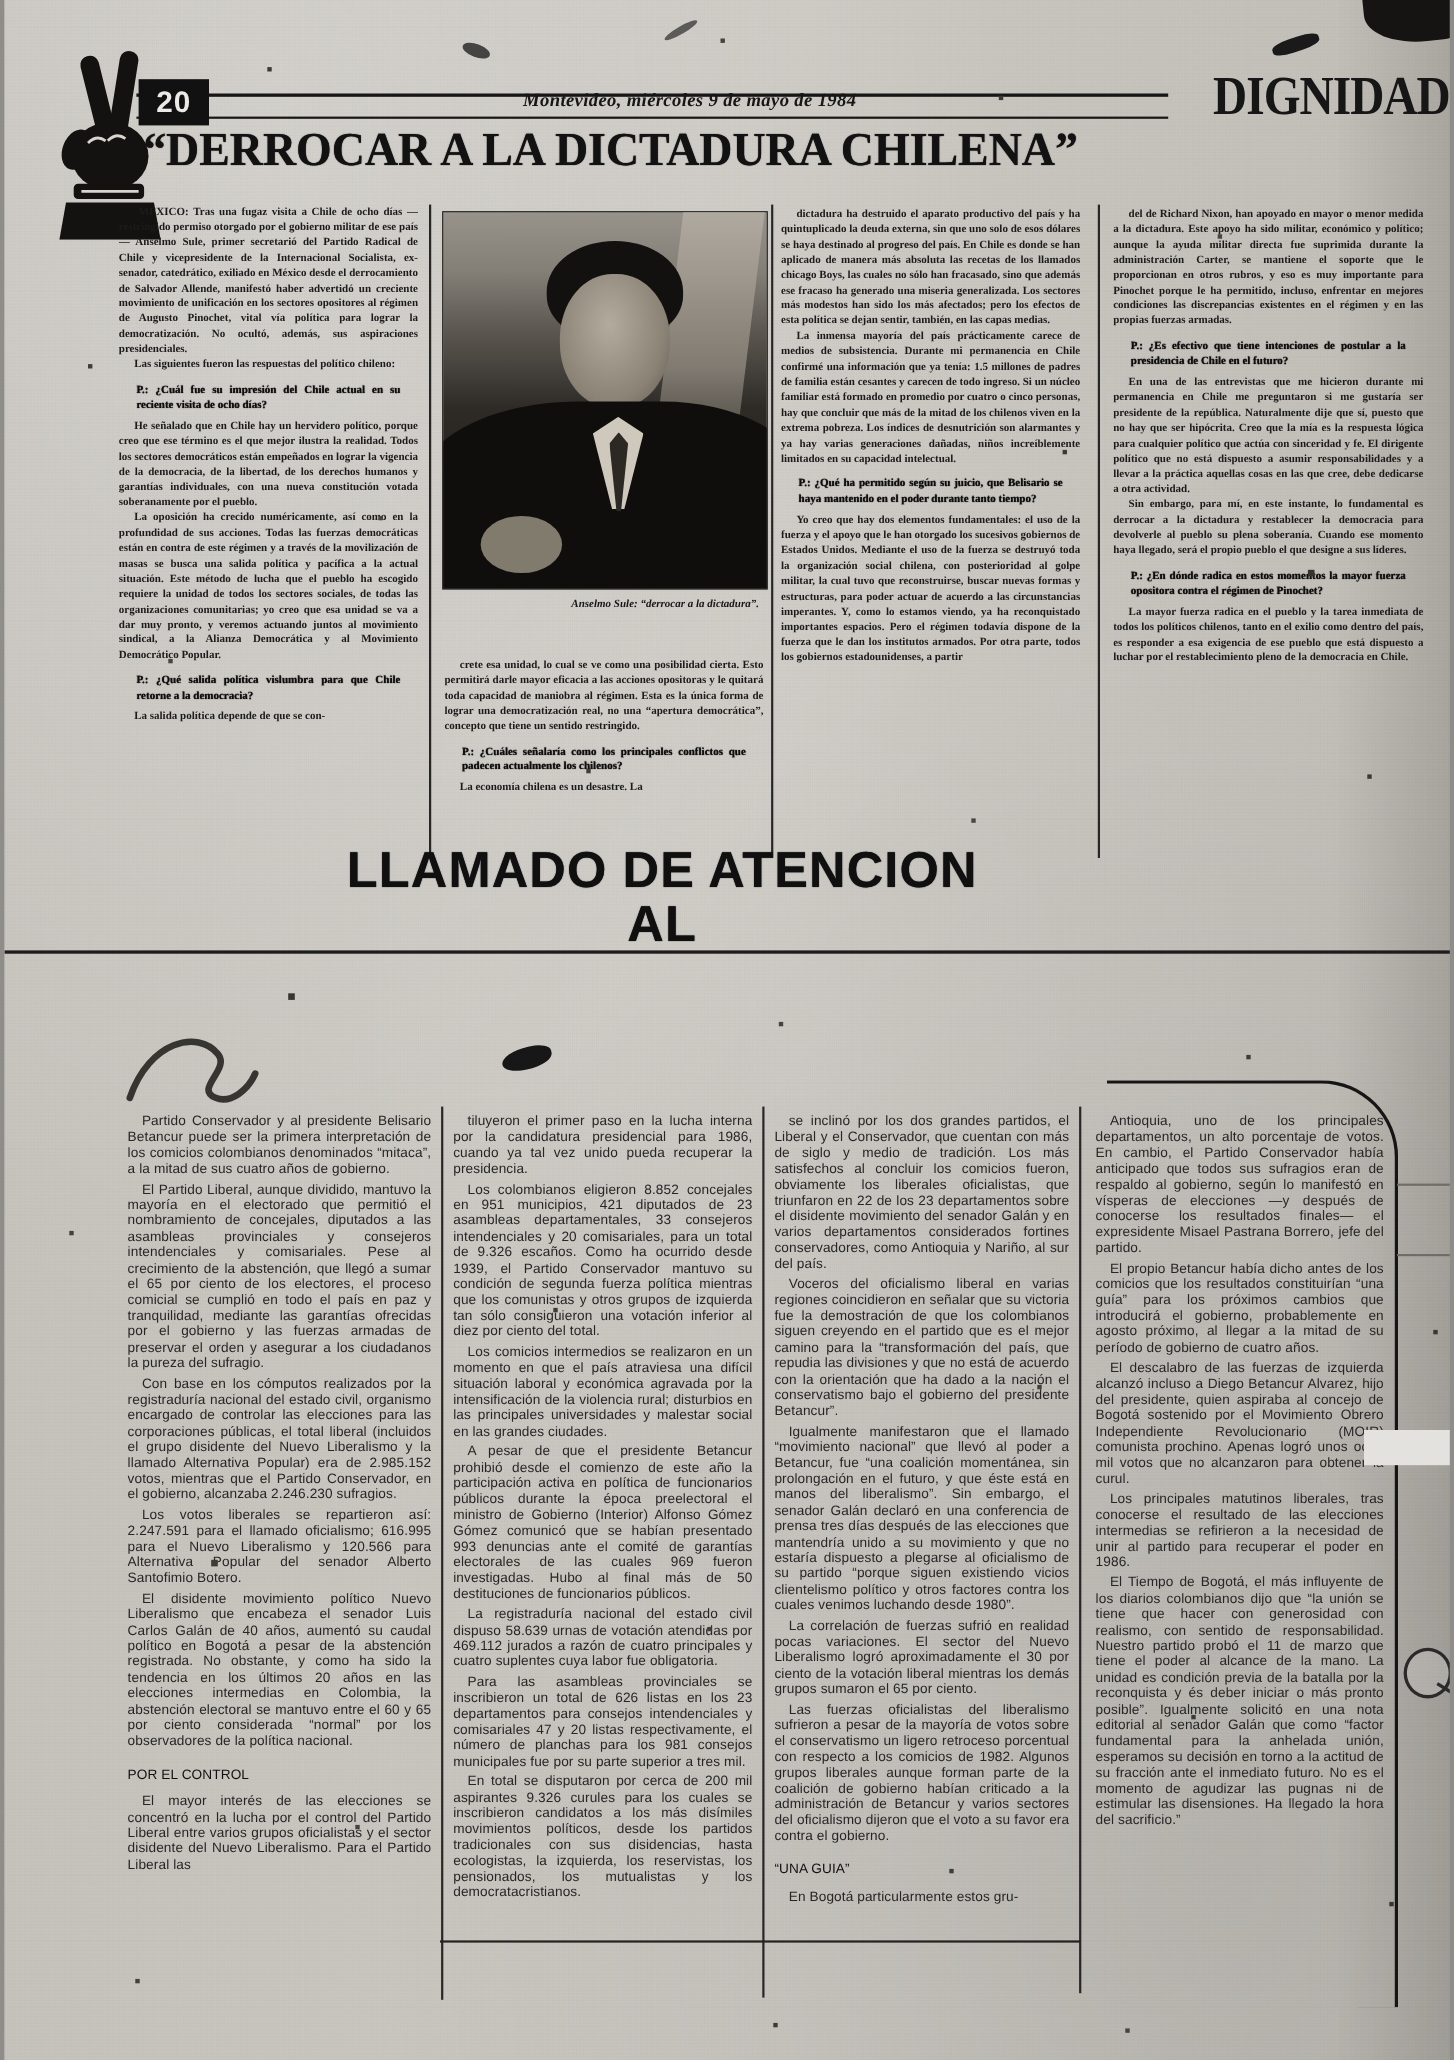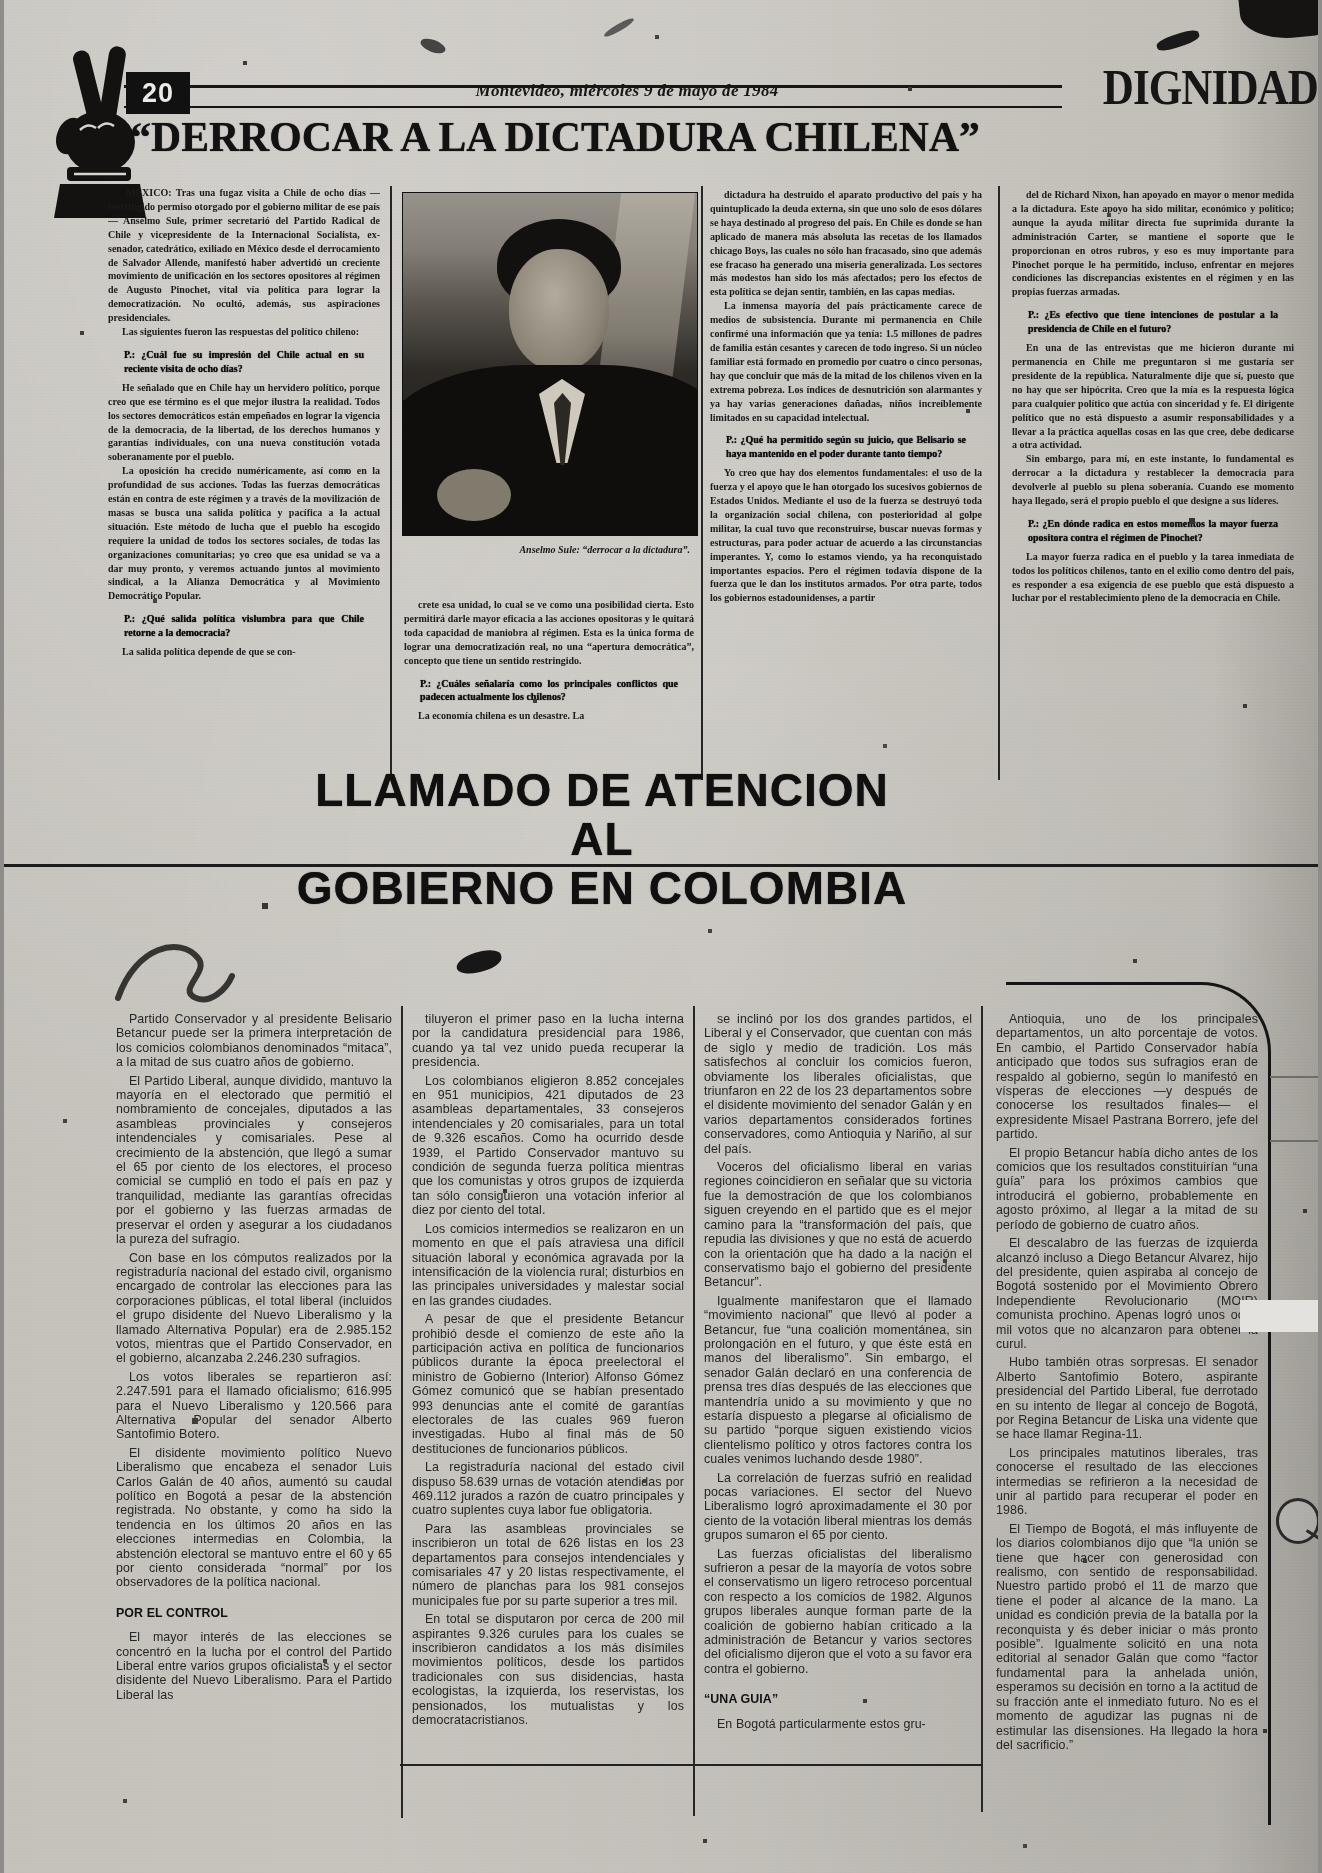--- a/index.html
+++ b/index.html
@@ -55,21 +55,21 @@
     clip-path:polygon(50% 0,100% 14%,62% 100%,38% 100%,0 14%);}
   .photo .hand{position:absolute;left:34px;top:276px;width:74px;height:52px;background:#8e8779;border-radius:50%;opacity:.9;}
   .photo-caption{position:absolute;left:400px;top:540px;width:286px;font-weight:bold;font-style:italic;
     font-size:10px;line-height:20px;text-align:right;}
   
   .headline2{position:absolute;left:278px;top:766px;width:640px;margin:0;text-align:center;
     font-family:"Liberation Sans",sans-serif;font-weight:bold;font-size:46px;line-height:49px;
     letter-spacing:1px;color:#101010;text-shadow:0 0 1px #101010;}
   .a2 p{margin:0 0 4px;font-family:"Liberation Sans",sans-serif;font-size:12.4px;line-height:14.4px;
     color:#262626;text-indent:13px;letter-spacing:.1px;}
-  .a2 p.sub{margin:16px 0 10px;text-indent:0;font-weight:bold;color:#111;}
+  .a2 p.sub{margin:16px 0 10px;text-indent:0;font-weight:normal;color:#111;}
   .c1a2{left:112px;top:1012px;width:276px;height:808px;}
   .c2a2{left:408px;top:1012px;width:272px;height:748px;}
   .c3a2{left:700px;top:1012px;width:268px;height:750px;}
   .c4a2{left:992px;top:1012px;width:262px;height:808px;}
   
   .section-rule{position:absolute;left:0;top:864px;width:1322px;height:3px;background:#1c1c1c;}
   .corner-box{position:absolute;left:1002px;top:982px;width:262px;height:840px;
     border-top:3px solid #151515;border-right:3px solid #151515;border-top-right-radius:70px;}
   .bottom-rule{position:absolute;left:396px;top:1764px;width:582px;height:2px;background:#222;}
   .ring{position:absolute;left:1272px;top:1498px;width:38px;height:40px;border:3px solid #2a2a2a;border-radius:50%;background:rgba(255,255,255,.15);}
@@ -169,21 +169,20 @@
       <p class="q">P.: ¿En dónde radica en estos momentos la mayor fuerza opositora contra el régimen de Pinochet?</p>
       <p>La mayor fuerza radica en el pueblo y la tarea inmediata de todos los políticos chilenos, tanto en el exilio como dentro del país, es responder a esa exigencia de ese pueblo que está dispuesto a luchar por el restablecimiento pleno de la democracia en Chile.</p>
     </div>
 
   <div class="vrule" style="left:386px;top:186px;height:594px;"></div>
   <div class="vrule" style="left:697px;top:186px;height:594px;"></div>
   <div class="vrule" style="left:994px;top:186px;height:594px;"></div>
 
   <h2 class="headline2">
     <span>LLAMADO DE ATENCION AL</span><br>
-    <span>GOBIERNO EN COLOMBIA</span>
   </h2>
 
   <div class="section-rule"></div>
   <div class="corner-box"></div>
 
   <div class="col a2 c1a2">
       <p>Partido Conservador y al presidente Belisario Betancur puede ser la primera interpretación de los comicios colombianos denominados “mitaca”, a la mitad de sus cuatro años de gobierno.</p>
       <p>El Partido Liberal, aunque dividido, mantuvo la mayoría en el electorado que permitió el nombramiento de concejales, diputados a las asambleas provinciales y consejeros intendenciales y comisariales. Pese al crecimiento de la abstención, que llegó a sumar el 65 por ciento de los electores, el proceso comicial se cumplió en todo el país en paz y tranquilidad, mediante las garantías ofrecidas por el gobierno y las fuerzas armadas de preservar el orden y asegurar a los ciudadanos la pureza del sufragio.</p>
       <p>Con base en los cómputos realizados por la registraduría nacional del estado civil, organismo encargado de controlar las elecciones para las corporaciones públicas, el total liberal (incluidos el grupo disidente del Nuevo Liberalismo y la llamado Alternativa Popular) era de 2.985.152 votos, mientras que el Partido Conservador, en el gobierno, alcanzaba 2.246.230 sufragios.</p>
       <p>Los votos liberales se repartieron así: 2.247.591 para el llamado oficialismo; 616.995 para el Nuevo Liberalismo y 120.566 para Alternativa Popular del senador Alberto Santofimio Botero.</p>
@@ -206,21 +205,20 @@
       <p>Igualmente manifestaron que el llamado “movimiento nacional” que llevó al poder a Betancur, fue “una coalición momentánea, sin prolongación en el futuro, y que éste está en manos del liberalismo”. Sin embargo, el senador Galán declaró en una conferencia de prensa tres días después de las elecciones que mantendría unido a su movimiento y que no estaría dispuesto a plegarse al oficialismo de su partido “porque siguen existiendo vicios clientelismo político y otros factores contra los cuales venimos luchando desde 1980”.</p>
       <p>La correlación de fuerzas sufrió en realidad pocas variaciones. El sector del Nuevo Liberalismo logró aproximadamente el 30 por ciento de la votación liberal mientras los demás grupos sumaron el 65 por ciento.</p>
       <p>Las fuerzas oficialistas del liberalismo sufrieron a pesar de la mayoría de votos sobre el conservatismo un ligero retroceso porcentual con respecto a los comicios de 1982. Algunos grupos liberales aunque forman parte de la coalición de gobierno habían criticado a la administración de Betancur y varios sectores del oficialismo dijeron que el voto a su favor era contra el gobierno.</p>
       <p class="sub">“UNA GUIA”</p>
       <p>En Bogotá particularmente estos gru-</p>
     </div>
   <div class="col a2 c4a2">
       <p>Antioquia, uno de los principales departamentos, un alto porcentaje de votos. En cambio, el Partido Conservador había anticipado que todos sus sufragios eran de respaldo al gobierno, según lo manifestó en vísperas de elecciones —y después de conocerse los resultados finales— el expresidente Misael Pastrana Borrero, jefe del partido.</p>
       <p>El propio Betancur había dicho antes de los comicios que los resultados constituirían “una guía” para los próximos cambios que introducirá el gobierno, probablemente en agosto próximo, al llegar a la mitad de su período de gobierno de cuatro años.</p>
       <p>El descalabro de las fuerzas de izquierda alcanzó incluso a Diego Betancur Alvarez, hijo del presidente, quien aspiraba al concejo de Bogotá sostenido por el Movimiento Obrero Independiente Revolucionario (MOIR) comunista prochino. Apenas logró unos ocho mil votos que no alcanzaron para obtener la curul.</p>
-      <p>Hubo también otras sorpresas. El senador Alberto Santofimio Botero, aspirante presidencial del Partido Liberal, fue derrotado en su intento de llegar al concejo de Bogotá, por Regina Betancur de Liska una vidente que se hace llamar Regina-11.</p>
       <p>Los principales matutinos liberales, tras conocerse el resultado de las elecciones intermedias se refirieron a la necesidad de unir al partido para recuperar el poder en 1986.</p>
       <p>El Tiempo de Bogotá, el más influyente de los diarios colombianos dijo que “la unión se tiene que hacer con generosidad con realismo, con sentido de responsabilidad. Nuestro partido probó el 11 de marzo que tiene el poder al alcance de la mano. La unidad es condición previa de la batalla por la reconquista y és deber iniciar o más pronto posible”. Igualmente solicitó en una nota editorial al senador Galán que como “factor fundamental para la anhelada unión, esperamos su decisión en torno a la actitud de su fracción ante el inmediato futuro. No es el momento de agudizar las pugnas ni de estimular las disensiones. Ha llegado la hora del sacrificio.”</p>
     </div>
 
   <div class="vrule" style="left:397px;top:1006px;height:812px;"></div>
   <div class="vrule" style="left:689px;top:1006px;height:810px;"></div>
   <div class="vrule" style="left:977px;top:1006px;height:806px;"></div>
   <div class="bottom-rule"></div>
 
   <div class="ring"></div>

